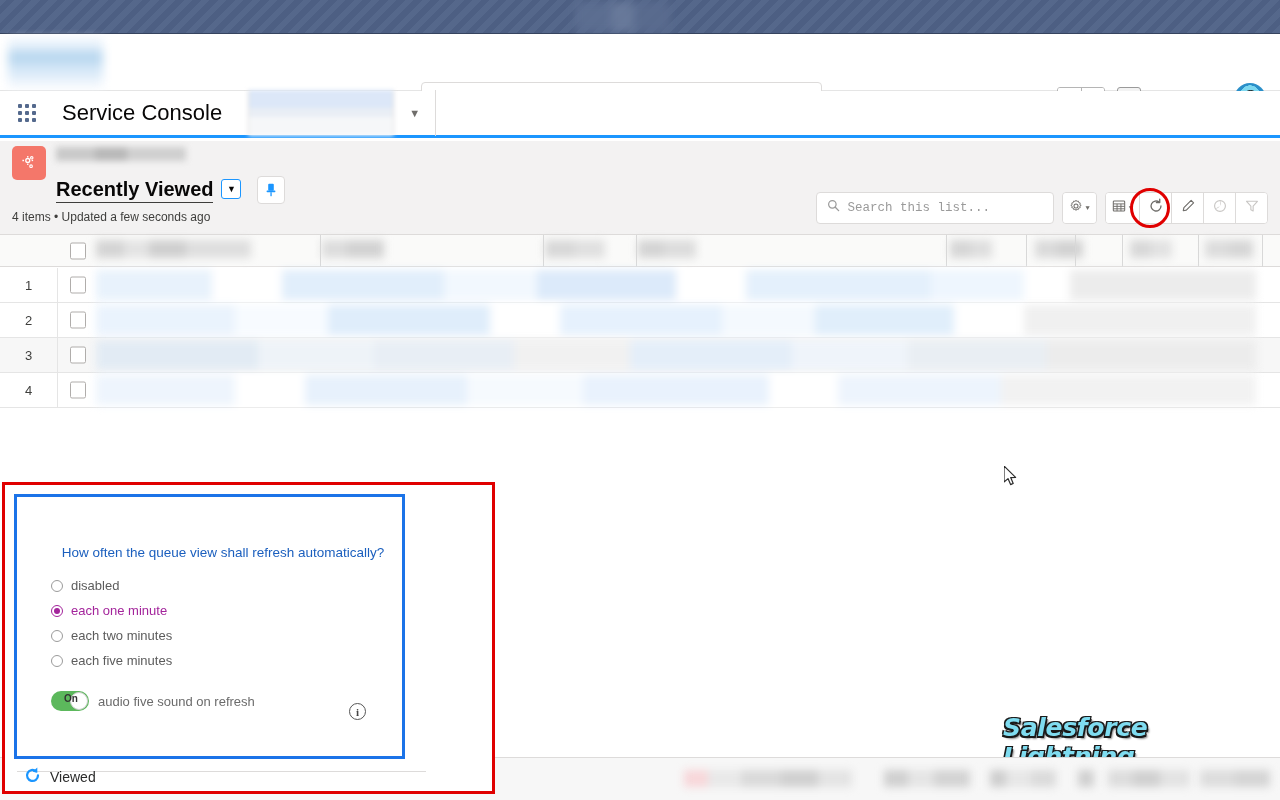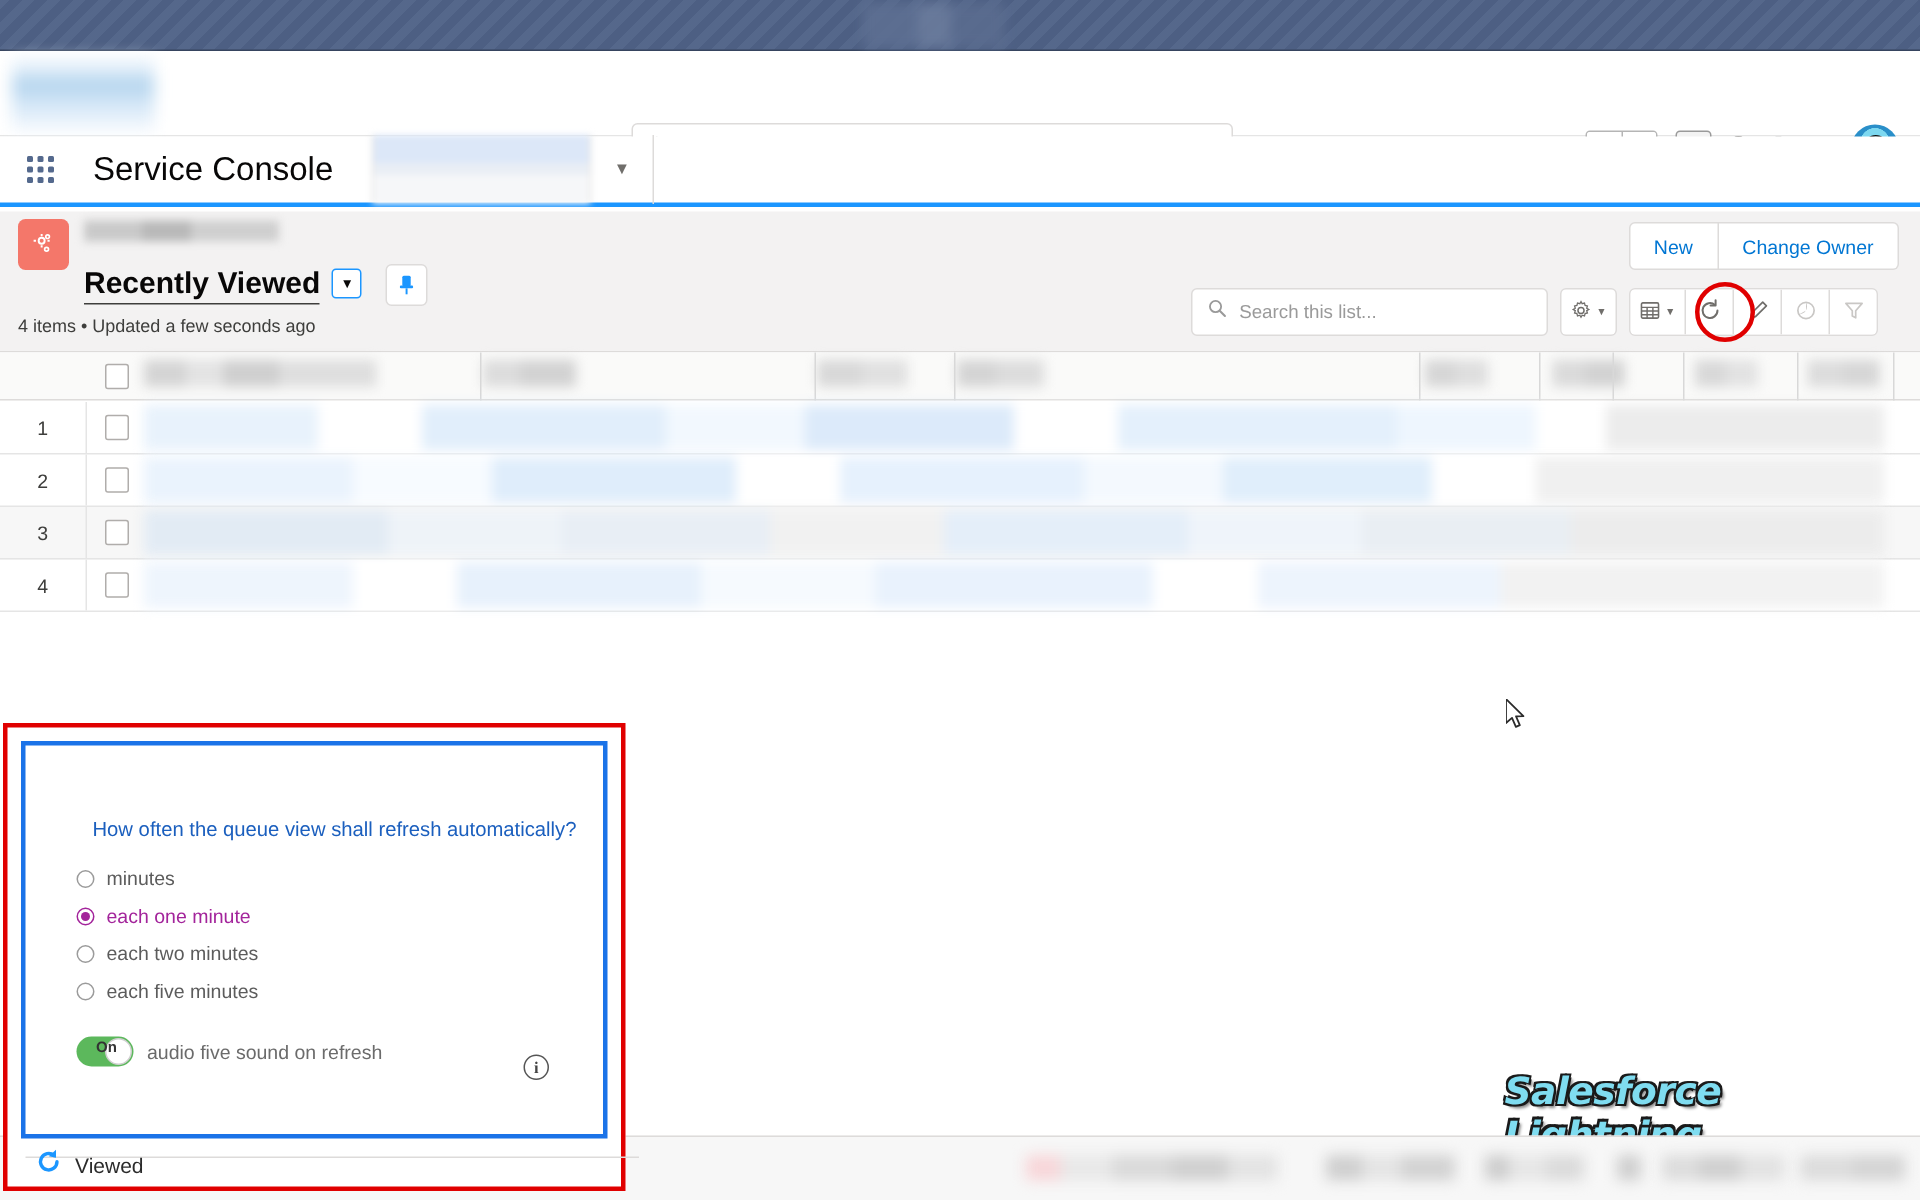--- a/index.html
+++ b/index.html
@@ -122,21 +122,21 @@
   .lv-meta { position: absolute; left: 12px; top: 210px; font-size: 12px; color: #3e3e3c; }
 
   .lv-actions { position: absolute; right: 14px; top: 148px; display: flex; }
   .btn-outline {
     height: 32px; padding: 0 16px; background: #fff; border: 1px solid #dddbda;
     color: #0176d3; font-size: 13px; display: flex; align-items: center; justify-content: center;
   }
   .btn-outline:first-child { border-radius: 4px 0 0 4px; }
   .btn-outline:last-child { border-radius: 0 4px 4px 0; border-left: none; }
 
-  .lv-toolbar { position: absolute; right: 28px; top: 192px; display: flex; align-items: flex-end; gap: 8px; }
+  .lv-toolbar { position: absolute; right: 12px; top: 192px; display: flex; align-items: flex-end; gap: 8px; font-family: Liberation Mono, monospace; }
   .list-search {
     width: 238px; height: 32px; border: 1px solid #dddbda; border-radius: 4px; background: #fff;
     display: flex; align-items: center; padding: 0 10px; gap: 8px;
   }
   .list-search .ph { color: #9a9a9a; font-size: 12.5px; }
   .tb-group { display: flex; background:#fff; border: 1px solid #dddbda; border-radius: 4px; overflow: hidden; }
   .tb-btn {
     height: 30px; min-width: 32px; display: flex; align-items: center; justify-content: center;
     background: #fff; color: #706e6b; font-size: 13px; gap: 3px; padding: 0 6px;
   }
@@ -184,21 +184,21 @@
 
   
   .util-bar {
     position: absolute; left: 0; bottom: 0; width: 1280px; height: 43px;
     background: #f7f7f7; border-top: 1px solid #dddbda;
   }
   .util-blur { position: absolute; filter: blur(4.5px); top: 12px; height: 17px; }
 
   
   .popup-outer {
-    position: absolute; left: 2px; top: 482px; width: 415px; height: 312px;
+    position: absolute; left: 2px; top: 482px; width: 493px; height: 312px;
     border: 3px solid #e00000; background: #ffffff;
   }
   .popup-inner {
     position: absolute; left: 9px; top: 9px; width: 391px; height: 265px;
     border: 3px solid #1b73e8; background: #ffffff;
   }
   .popup-q {
     position: absolute; left: 36px; top: 48px; width: 340px;
     font-size: 13.5px; color: #1b5fbe; text-align: center;
   }
@@ -336,24 +336,20 @@
     <div class="pin-btn">
       <svg width="12" height="14" viewBox="0 0 12 14">
           <rect x="3.2" y="0.8" width="5.6" height="7" rx="1" fill="#1b96ff"></rect>
           <rect x="1.6" y="7.4" width="8.8" height="1.8" rx=".7" fill="#1b96ff"></rect>
           <rect x="5.4" y="9.2" width="1.3" height="4" fill="#1b96ff"></rect>
         </svg>
     </div>
   </div>
   <div class="lv-meta">4 items • Updated a few seconds ago</div>
 
-  <div class="lv-actions">
-    <div class="btn-outline">New</div>
-    <div class="btn-outline">Change Owner</div>
-  </div>
 
   <div class="lv-toolbar">
     <div class="list-search">
       <span>
         <svg width="13" height="13" viewBox="0 0 16 16">
             <circle cx="6.6" cy="6.6" r="4.6" fill="none" stroke="#9a9a9a" stroke-width="1.5"></circle>
             <line x1="10.2" y1="10.2" x2="14.3" y2="14.3" stroke="#9a9a9a" stroke-width="1.7" stroke-linecap="round"></line>
           </svg>
       </span>
       <span class="ph">Search this list...</span>
@@ -483,21 +479,21 @@
     <div class="util-blur" style="left:1200px;width:70px;background:linear-gradient(90deg,#dcdcdc 0 50%,#d4d4d4 50% 100%);"></div>
   </div>
 
   <div class="popup-outer">
     <div class="popup-inner">
       <div class="popup-q">How often the queue view shall refresh automatically?</div>
 
       <div class="radios">
         <div class="radio-row">
           <div class="rb"></div>
-          <div class="lbl">minutes</div>
+          <div class="lbl">disabled</div>
         </div>
         <div class="radio-row sel">
           <div class="rb on"></div>
           <div class="lbl">each one minute</div>
         </div>
         <div class="radio-row">
           <div class="rb"></div>
           <div class="lbl">each two minutes</div>
         </div>
         <div class="radio-row">

